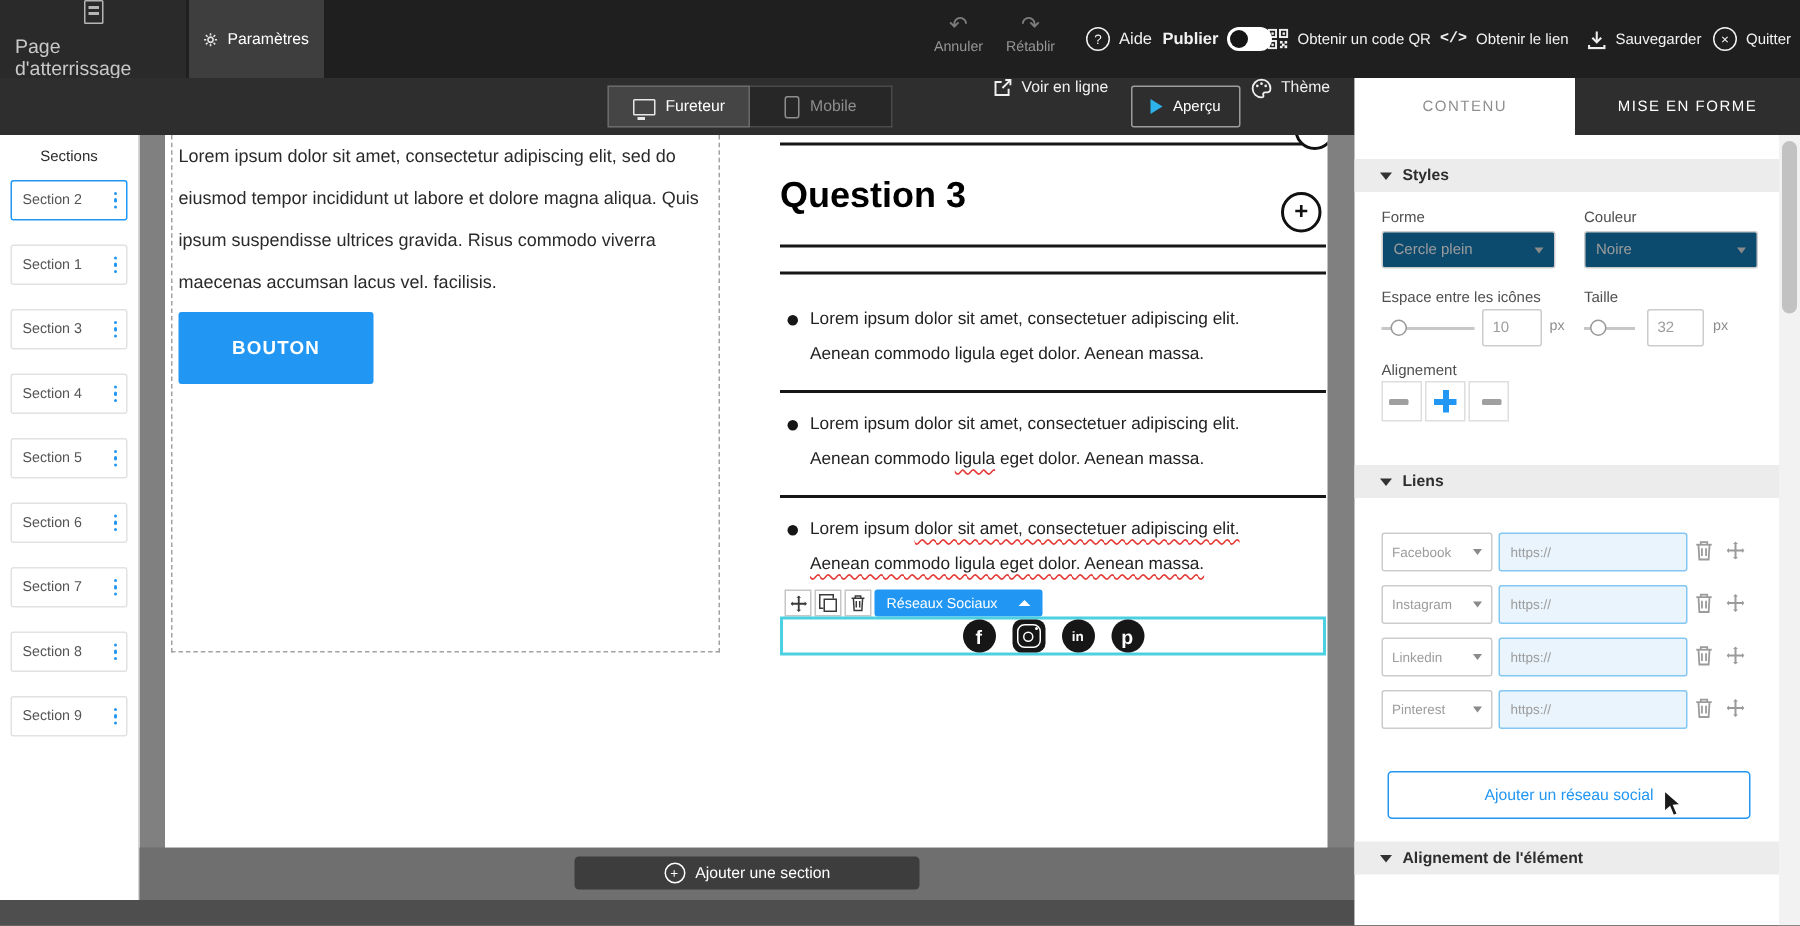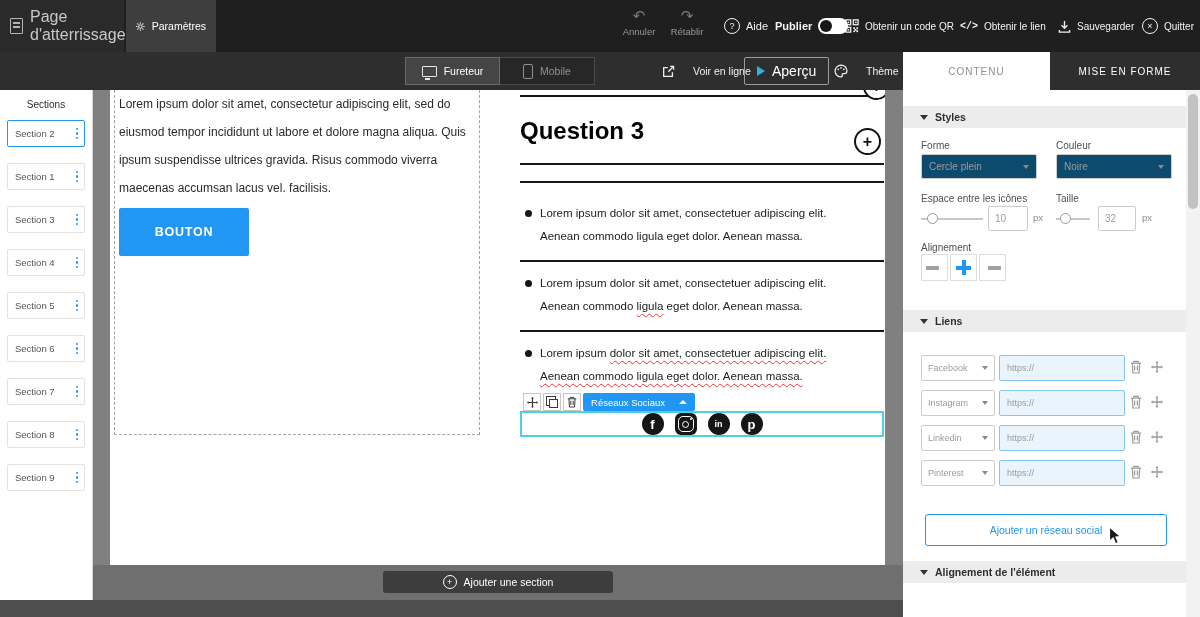--- a/index.html
+++ b/index.html
@@ -2,21 +2,21 @@
 <html><head>
 <meta charset="utf-8">
 <style>
   html,body{margin:0;padding:0;background:#555;}
   .app{position:relative;width:1200px;height:617px;overflow:hidden;background:#808080;
        font-family:"Liberation Sans","DejaVu Sans",sans-serif;}
 
   
   .topbar{position:absolute;left:0;top:0;width:1200px;height:52px;background:#1f1f1f;}
   .tab{position:absolute;top:0;height:52px;display:flex;align-items:center;gap:7px;padding:0 10px;box-sizing:border-box;cursor:pointer;}
-  .tab-landing{left:0;width:124px;background:#2a2a2a;color:#c9c9c9;font-size:16px;}
+  .tab-landing{left:0;width:124px;background:#2a2a2a;color:#c9c9c9;font-size:13px;flex-direction:column;}
   .tab-settings{left:126px;width:90px;background:#3e3e3e;color:#fff;font-size:10.5px;}
   .pageicon{width:11px;height:14px;border:1.5px solid #b5b5b5;border-radius:1px;position:relative;flex:0 0 auto;}
   .pageicon::before,.pageicon::after{content:"";position:absolute;left:2px;right:2px;height:1.5px;background:#b5b5b5;}
   .pageicon::before{top:3px}.pageicon::after{top:7px}
   .tb-stack{position:absolute;top:8px;width:46px;text-align:center;cursor:pointer;}
   .tb-stack .ic{display:block;font-size:15px;line-height:16px;color:#7d7d7d;font-family:"DejaVu Sans",sans-serif;}
   .tb-stack .lb{display:block;font-size:9.5px;margin-top:2px;color:#969696;}
   .tb-btn{position:absolute;top:0;height:52px;display:flex;align-items:center;gap:6px;color:#f2f2f2;font-size:10px;white-space:nowrap;cursor:pointer;}
   .circle-icon{width:14px;height:14px;border:1.3px solid #f2f2f2;border-radius:50%;display:flex;align-items:center;justify-content:center;font-size:9px;flex:0 0 auto;}
   .circle-icon i{font-style:normal;}
@@ -27,22 +27,22 @@
 
   
   .viewbar{position:absolute;left:0;top:52px;width:903px;height:38px;background:#2e2e2e;}
   .seg{position:absolute;top:5px;height:28px;display:flex;}
   .seg-btn{width:95px;display:flex;align-items:center;justify-content:center;gap:7px;font-size:10.5px;box-sizing:border-box;cursor:pointer;}
   .seg-active{background:#454545;border:1px solid #6a6a6a;color:#fff;}
   .seg-inactive{background:#272727;border:1px solid #4a4a4a;border-left:none;color:#8f8f8f;}
   .icon-monitor{width:13px;height:9px;border:1.5px solid #e8e8e8;border-radius:1px;position:relative;}
   .icon-monitor::after{content:"";position:absolute;left:2.5px;bottom:-4px;width:5px;height:2px;background:#e8e8e8;}
   .icon-phone{width:8px;height:13px;border:1.5px solid #8f8f8f;border-radius:2px;}
-  .vb-btn{position:absolute;top:0;height:38px;display:flex;align-items:center;gap:18px;color:#f0f0f0;font-size:10.5px;white-space:nowrap;cursor:pointer;}
-  .apercu{position:absolute;top:5px;height:28px;padding:0 12px;border:1px solid #9c9c9c;border-radius:2px;display:flex;align-items:center;gap:7px;color:#fff;font-size:14px;box-sizing:border-box;cursor:pointer;}
+  .vb-btn{position:absolute;top:0;height:38px;display:flex;gap:6px;color:#f0f0f0;font-size:10.5px;white-space:nowrap;cursor:pointer;}
+  .apercu{position:absolute;top:5px;height:28px;padding:0 12px;border:1px solid #9c9c9c;border-radius:2px;display:flex;align-items:center;gap:7px;color:#fff;font-size:10px;box-sizing:border-box;cursor:pointer;margin-left:10px;}
   .play{width:0;height:0;border-left:8px solid #2fb1ea;border-top:5px solid transparent;border-bottom:5px solid transparent;}
 
   
   .ptab{position:absolute;top:52px;height:38px;display:flex;align-items:center;justify-content:center;font-size:10px;letter-spacing:1px;cursor:pointer;}
   .ptab-content{left:903px;width:147px;background:#fff;color:#8f8f8f;}
   .ptab-format{left:1050px;width:150px;background:#2e2e2e;color:#fff;}
 
   
   .sidebar{position:absolute;left:0;top:90px;width:93px;height:511px;background:#fff;border-right:1px solid #d6d6d6;box-sizing:border-box;}
   .sb-title{text-align:center;font-size:10px;color:#2b2b2b;padding-top:9px;}

